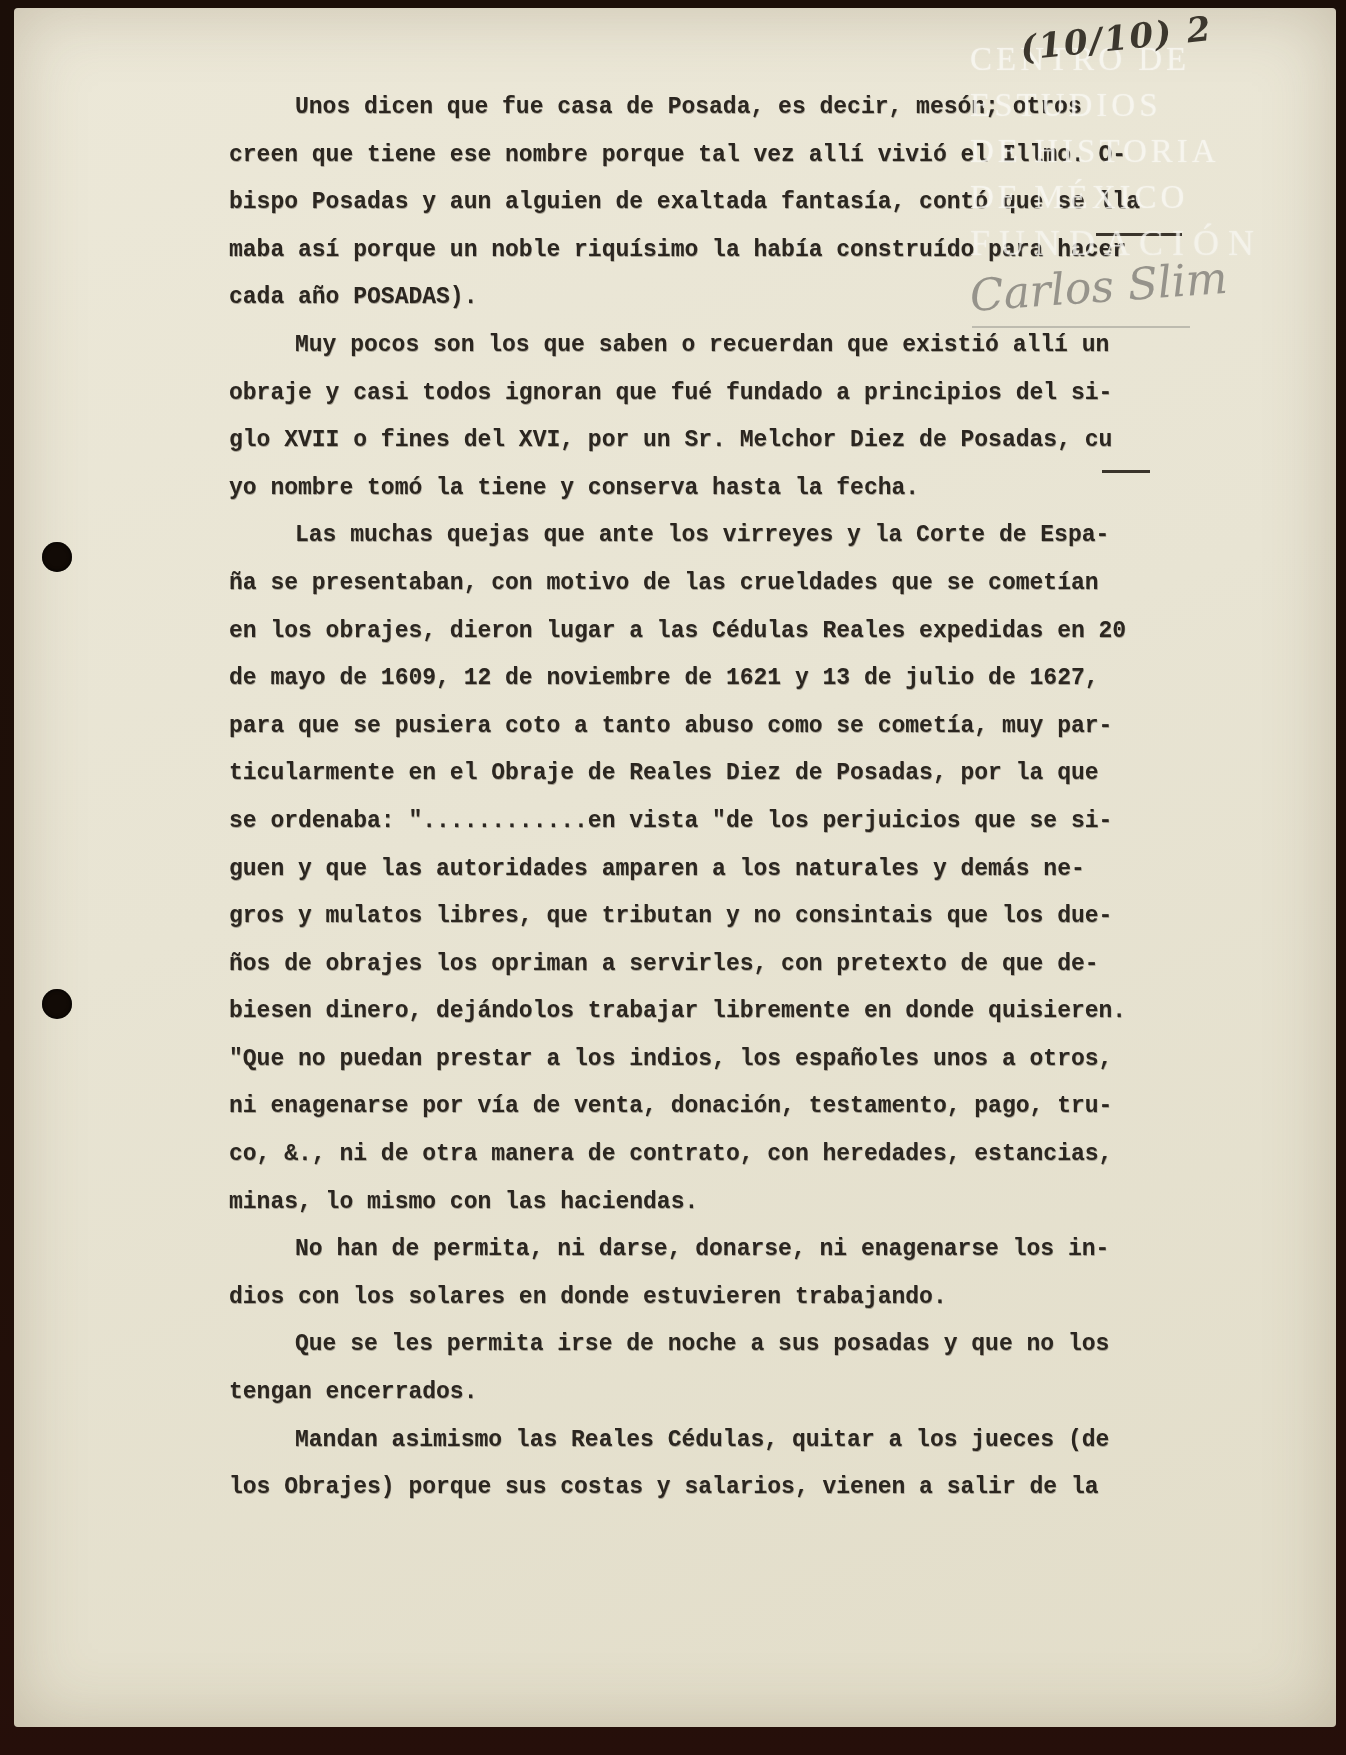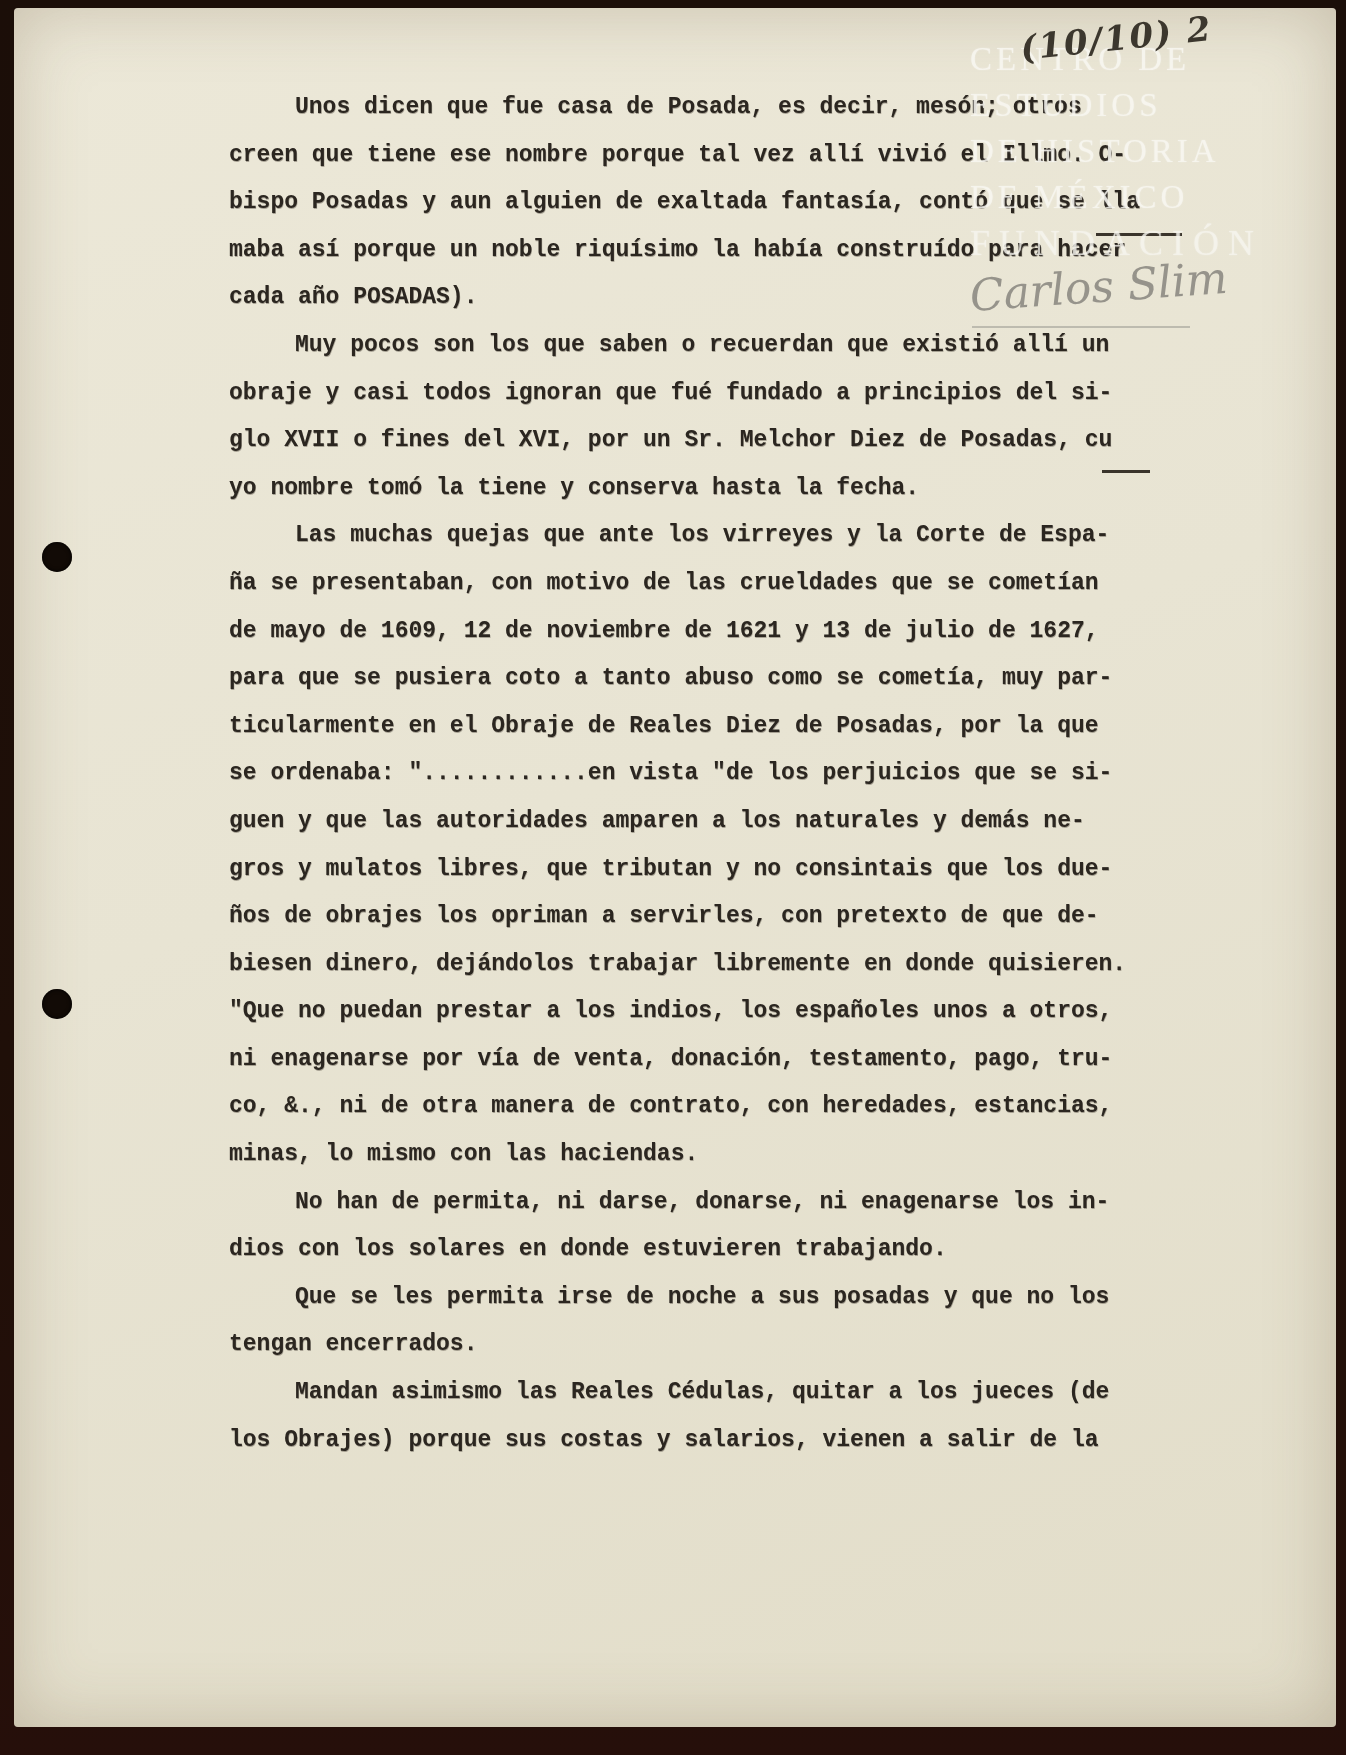--- a/index.html
+++ b/index.html
@@ -141,20 +141,21 @@
       <div class="line">creen que tiene ese nombre porque tal vez allí vivió el Illmo. O-</div>
       <div class="line">bispo Posadas y aun alguien de exaltada fantasía, contó que se lla</div>
       <div class="line">maba así porque un noble riquísimo la había construído para hacer</div>
       <div class="line">cada año POSADAS).</div>
       <div class="line indent">Muy pocos son los que saben o recuerdan que existió allí un</div>
       <div class="line">obraje y casi todos ignoran que fué fundado a principios del si-</div>
       <div class="line">glo XVII o fines del XVI, por un Sr. Melchor Diez de Posadas, cu</div>
       <div class="line">yo nombre tomó la tiene y conserva hasta la fecha.</div>
       <div class="line indent">Las muchas quejas que ante los virreyes y la Corte de Espa-</div>
       <div class="line">ña se presentaban, con motivo de las crueldades que se cometían</div>
+      <div class="line">en los obrajes, dieron lugar a las Cédulas Reales expedidas en 20</div>
       <div class="line">de mayo de 1609, 12 de noviembre de 1621 y 13 de julio de 1627,</div>
       <div class="line">para que se pusiera coto a tanto abuso como se cometía, muy par-</div>
       <div class="line">ticularmente en el Obraje de Reales Diez de Posadas, por la que</div>
       <div class="line">se ordenaba: "............en vista "de los perjuicios que se si-</div>
       <div class="line">guen y que las autoridades amparen a los naturales y demás ne-</div>
       <div class="line">gros y mulatos libres, que tributan y no consintais que los due-</div>
       <div class="line">ños de obrajes los opriman a servirles, con pretexto de que de-</div>
       <div class="line">biesen dinero, dejándolos trabajar libremente en donde quisieren.</div>
       <div class="line">"Que no puedan prestar a los indios, los españoles unos a otros,</div>
       <div class="line">ni enagenarse por vía de venta, donación, testamento, pago, tru-</div>

